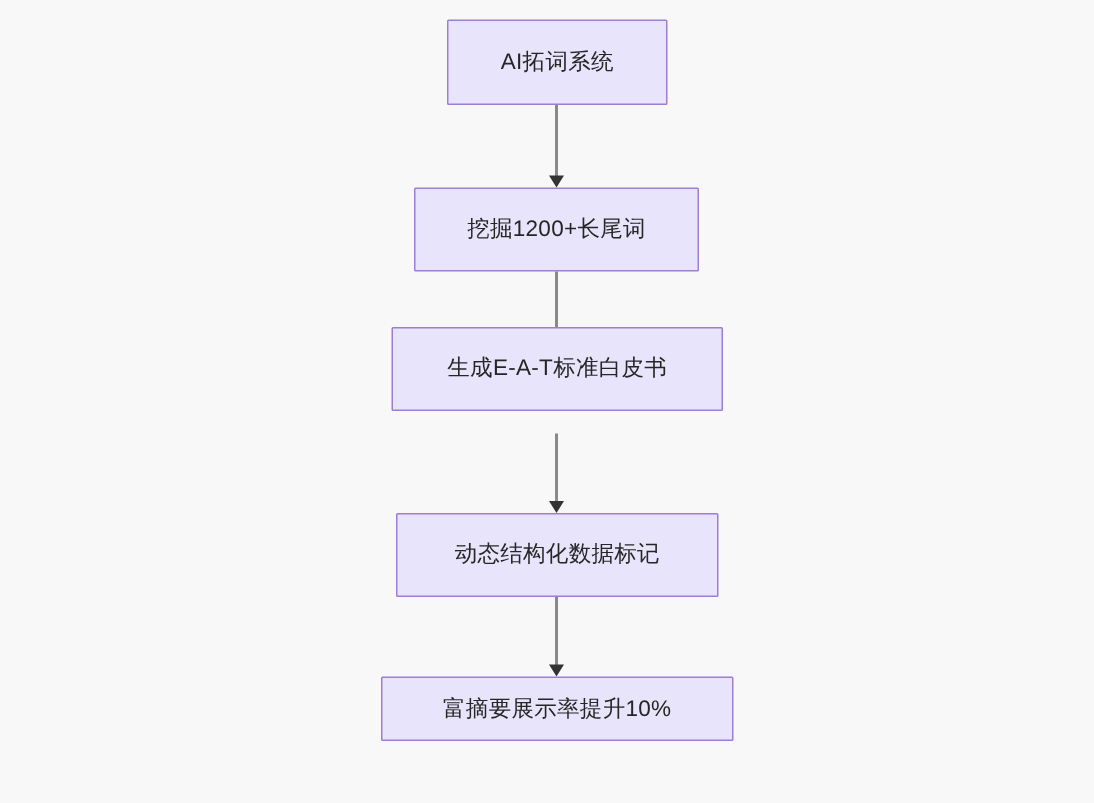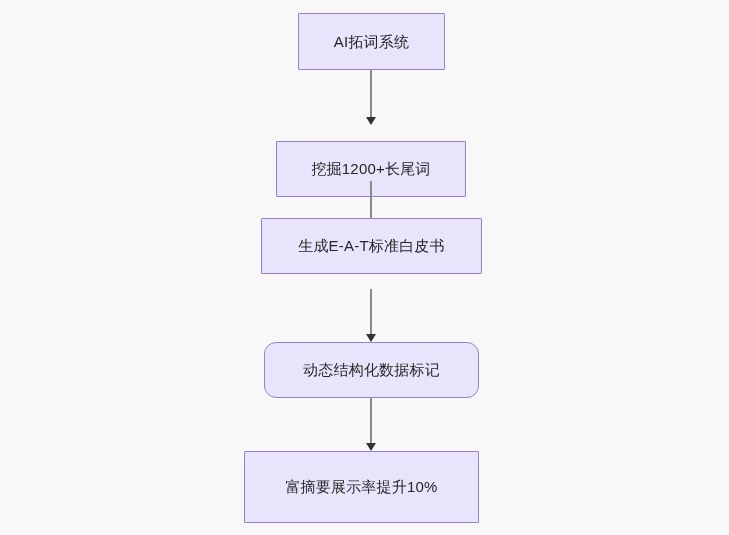--- a/index.html
+++ b/index.html
@@ -65,44 +65,44 @@
 
   <div class="node" id="box-node-1" style="left: 298px; top: 13px; width: 147px; height: 57px;">
     <span class="node-label">AI拓词系统</span>
   </div>
 
   <div class="connector" id="conn-edge-1-2" style="left: 364px; top: 70px; height: 55px;">
     <div class="connector-line"></div>
     <div class="connector-head"></div>
   </div>
 
-  <div class="node" id="box-node-2" style="left: 276px; top: 125px; width: 190px; height: 56px; margin-top: 16px;">
+  <div class="node" id="box-node-2" style="left: 276px; top: 125px; width: 190px; height: 56px;">
     <span class="node-label">挖掘1200+长尾词</span>
   </div>
 
   <div class="connector" id="conn-edge-2-3" style="left: 364px; top: 181px; height: 52px;">
     <div class="connector-line"></div>
     <div class="connector-head"></div>
   </div>
 
   <div class="node" id="box-node-3" style="left: 261px; top: 218px; width: 221px; height: 56px;">
     <span class="node-label">生成E-A-T标准白皮书</span>
   </div>
 
   <div class="connector" id="conn-edge-3-4" style="left: 364px; top: 289px; height: 53px;">
     <div class="connector-line"></div>
     <div class="connector-head"></div>
   </div>
 
-  <div class="node" id="box-node-4" style="left: 264px; top: 342px; width: 215px; height: 56px; border-radius: 12px;">
+  <div class="node" id="box-node-4" style="left: 264px; top: 342px; width: 215px; height: 56px;">
     <span class="node-label">动态结构化数据标记</span>
   </div>
 
   <div class="connector" id="conn-edge-4-5" style="left: 364px; top: 398px; height: 53px;">
     <div class="connector-line"></div>
     <div class="connector-head"></div>
   </div>
 
-  <div class="node" id="box-node-5" style="left: 244px; top: 451px; width: 235px; height: 72px;">
+  <div class="node" id="box-node-5" style="left: 254px; top: 451px; width: 235px; height: 43px;">
     <span class="node-label">富摘要展示率提升10%</span>
   </div>
 
 </div>
 
 </body></html>

